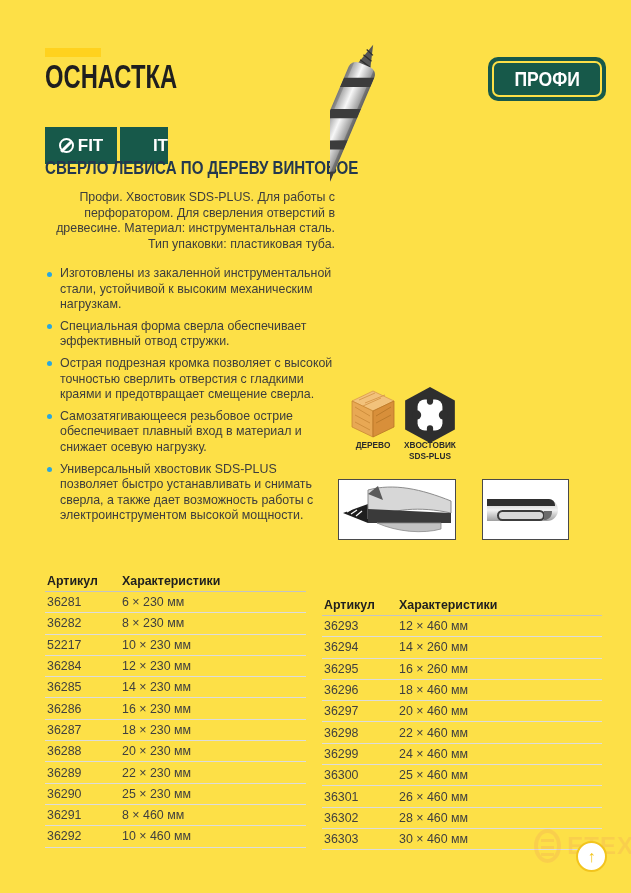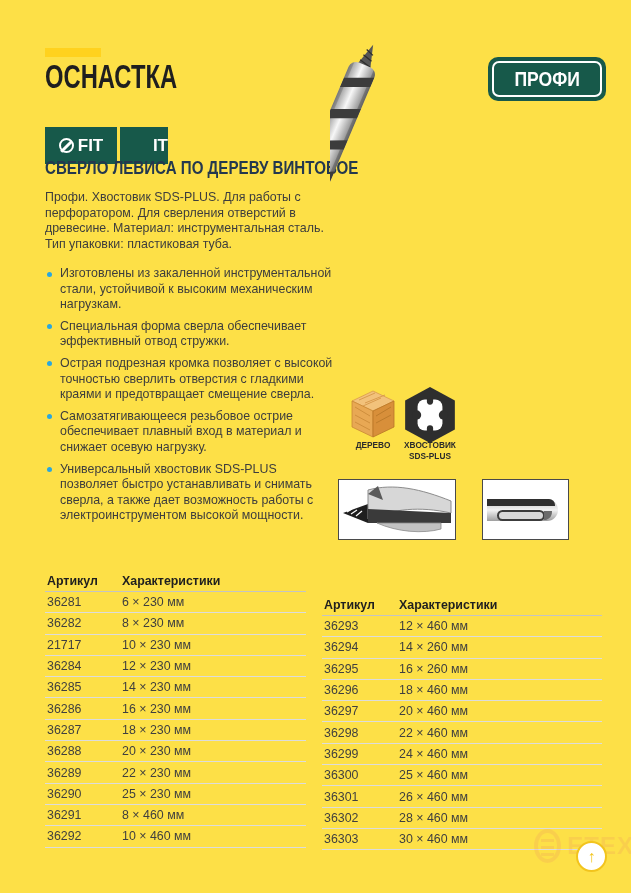--- a/index.html
+++ b/index.html
@@ -6,38 +6,38 @@
   body { background:#e8e8e8; font-family:"Liberation Sans", sans-serif; }
   .page { position:relative; width:631px; height:893px; background:#fde047; overflow:hidden; margin:0 auto; }
 
   
   .accent-bar { position:absolute; left:45px; top:48px; width:56px; height:9px; background:#ffd21e; }
   .section-title { position:absolute; left:45px; top:58px; font-size:33px; font-weight:800; color:#1f1f1f;
                    transform:scaleX(.72); transform-origin:0 0; white-space:nowrap; letter-spacing:0; }
 
   .badge { position:absolute; left:488px; top:57px; width:118px; height:44px; background:#17594a;
            border-radius:10px; padding:4px; }
-  .badge-inner { width:100%; height:100%; border:2px solid #ffffff; border-radius:7px;
+  .badge-inner { width:100%; height:100%; border:2px solid #fde047; border-radius:7px;
                  display:flex; align-items:center; justify-content:center; }
   .badge-text { color:#ffffff; font-weight:700; font-size:20px; transform:scaleX(.88); white-space:nowrap; }
 
   
   .logo-row { position:absolute; left:45px; top:127px; display:flex; gap:3px; height:37px; }
   .logo-box { background:#17594a; color:#fff; display:flex; align-items:center; justify-content:center;
               font-weight:800; font-size:17px; }
   .logo-fit { width:72px; gap:4px; }
   .logo-it  { width:48px;justify-content:flex-end; }
   .fit-glyph { position:relative; width:15px; height:15px; border:2.5px solid #fff; border-radius:50%; display:inline-block; }
   .fit-glyph::after { content:""; position:absolute; left:-2px; top:4.5px; width:15px; height:3px;
                       background:#fff; transform:rotate(-45deg); }
 
   .product-title { position:absolute; left:45px; top:158px; font-size:18px; font-weight:700; color:#24384e;
                    transform:scaleX(.84); transform-origin:0 0; white-space:nowrap; }
 
-  .description { position:absolute; left:45px; top:190px; width:290px; font-size:12.4px; line-height:15.6px; color:#3d3d3d; }
+  .description { position:absolute; left:45px; top:190px; width:290px; font-size:12.4px; line-height:15.6px; color:#3d3d3d;text-align:right; }
 
   .features { position:absolute; left:45px; top:266px; width:293px; }
   .feat { display:flex; margin-bottom:6px; }
   .dot { flex:0 0 auto; width:5px; height:5px; border-radius:50%; background:#2aa7de; margin:5.5px 8px 0 2px; }
   .ftext { font-size:12.4px; line-height:15.6px; color:#3d3d3d; }
 
   
   .drill-wrap { position:absolute; left:330px; top:44px; width:300px; height:432px; }
   .picto { position:absolute; }
   .picto-label { position:absolute; font-size:9px; font-weight:700; color:#2b2b2b; text-align:center;
@@ -221,21 +221,21 @@
           <span class="c1">36281</span>
           <span class="c2">6 × 230 мм</span>
         </div>
 
         <div class="trow">
           <span class="c1">36282</span>
           <span class="c2">8 × 230 мм</span>
         </div>
 
         <div class="trow">
-          <span class="c1">21717</span>
+          <span class="c1">52217</span>
           <span class="c2">10 × 230 мм</span>
         </div>
 
         <div class="trow">
           <span class="c1">36284</span>
           <span class="c2">12 × 230 мм</span>
         </div>
 
         <div class="trow">
           <span class="c1">36285</span>

